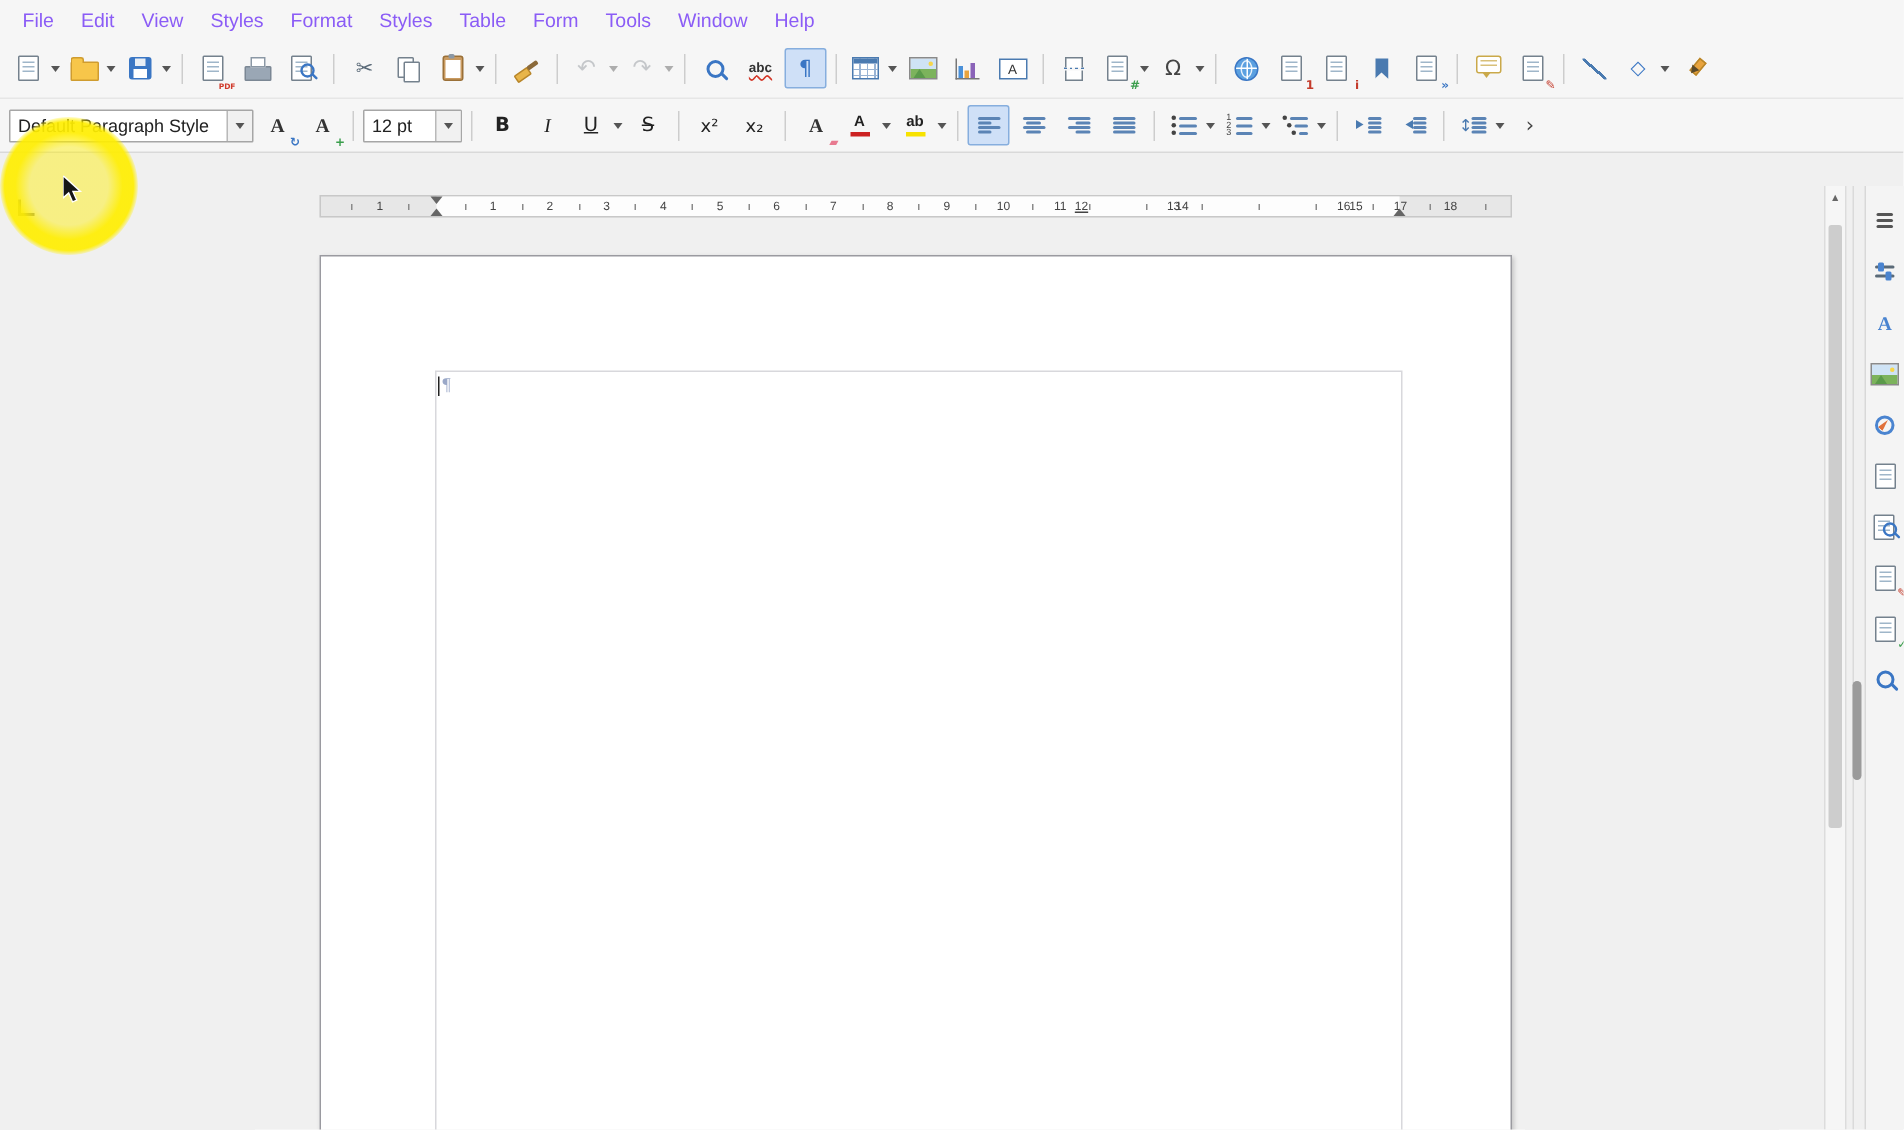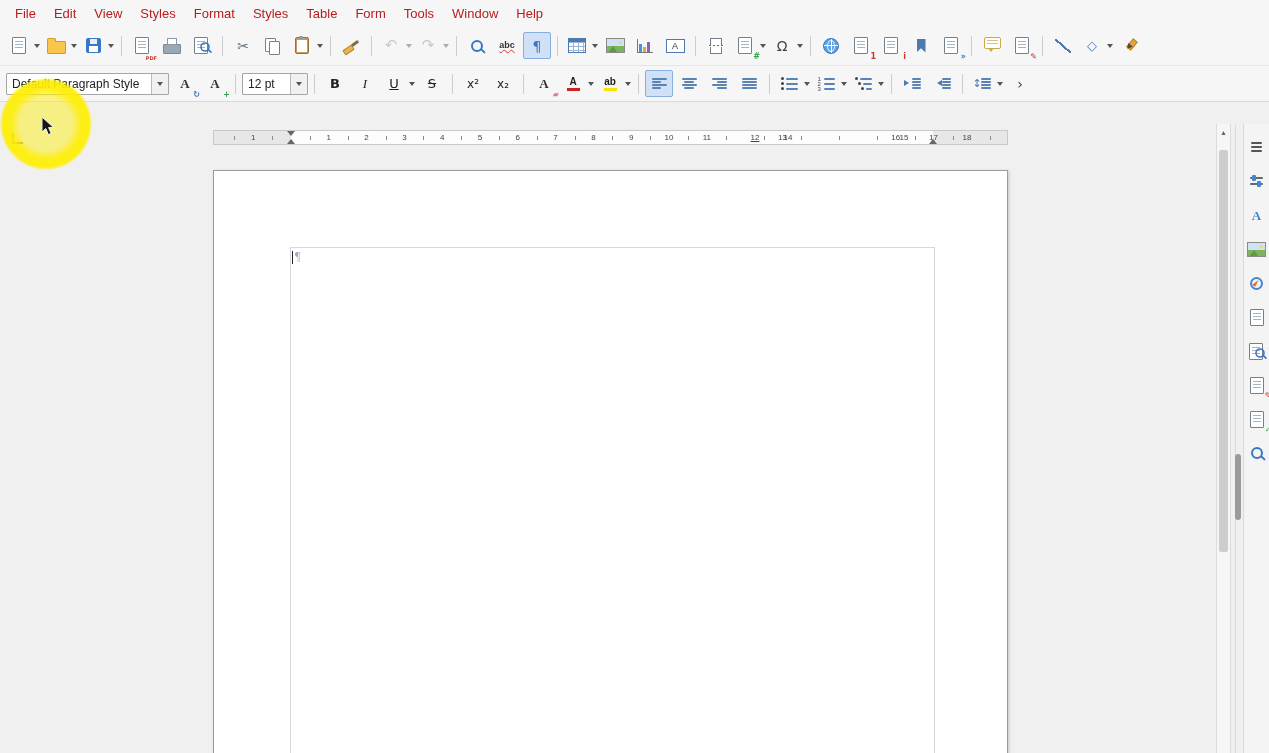--- a/index.html
+++ b/index.html
@@ -12,21 +12,21 @@
   .app-icon{width:13px;height:15px;background:#fff;border-radius:1px;margin-left:7px;position:relative;flex:none}
   .app-icon::before{content:"";position:absolute;left:2px;right:2px;top:3px;height:2px;background:#3a86e0;
        box-shadow:0 4px 0 #3a86e0,0 8px 0 #3a86e0}
   .title-text{position:absolute;left:0;right:0;text-align:center;font-size:12px;pointer-events:none}
   .win-controls{position:absolute;right:0;top:0;height:100%;display:flex}
   .wc{width:26px;height:100%;display:flex;align-items:center;justify-content:center;font-size:13px;color:#fff}
   .wc.close{width:31px;background:#e0432d;font-size:14px}
   .maxbox{width:9px;height:8px;border:1px solid #fff;display:block}
 
   
-  .menubar{height:26px;background:#f6f6f6;display:flex;align-items:center;padding:0 6px;font-size:13px;color:#b91c1c}
+  .menubar{height:26px;background:#f6f6f6;display:flex;align-items:center;padding:0 6px;font-size:13px;color:#8b5cf6}
   .menu-item{padding:4px 9px;border-radius:2px}
 
   
   .toolbar{background:#f6f6f6;display:flex;align-items:center;gap:2px;padding:0 6px;overflow:hidden;white-space:nowrap}
   .toolbar.std{height:39px;border-bottom:1px solid #e6e6e6}
   .toolbar.fmt{height:35px;border-bottom:1px solid #d9d9d9}
   .tbtn{display:inline-flex;align-items:center;justify-content:center;height:27px;min-width:28px;
         border:1px solid transparent;border-radius:2px;flex:none;box-sizing:border-box}
   .tbtn.active{background:#cfe0f7;border-color:#86aede}
   .tbtn.disabled{opacity:.45}
@@ -641,21 +641,21 @@
         <span class="rnum" style="left: 152.6px;">2</span>
         <span class="rnum" style="left: 190.4px;">3</span>
         <span class="rnum" style="left: 228.2px;">4</span>
         <span class="rnum" style="left: 266px;">5</span>
         <span class="rnum" style="left: 303.8px;">6</span>
         <span class="rnum" style="left: 341.6px;">7</span>
         <span class="rnum" style="left: 379.4px;">8</span>
         <span class="rnum" style="left: 417.2px;">9</span>
         <span class="rnum" style="left: 455px;">10</span>
         <span class="rnum" style="left: 492.8px;">11</span>
-        <span class="rnum" style="left: 541px; text-decoration: underline;">12</span>
+        <span class="rnum" style="left: 507px; text-decoration: underline;">12</span>
         <span class="rnum" style="left: 568.4px;">13</span>
         <span class="rnum" style="left: 574px;">14</span>
         <span class="rnum" style="left: 644px; margin-left: 46px;">15</span>
         <span class="rnum" style="left: 681.8px;">16</span>
         <span class="rnum" style="left: 719.6px;">17</span>
         <span class="rnum" style="left: 753px; text-align: right;">18</span>
       </div>
 
     <div class="page">
       <div class="text-boundary"></div>

